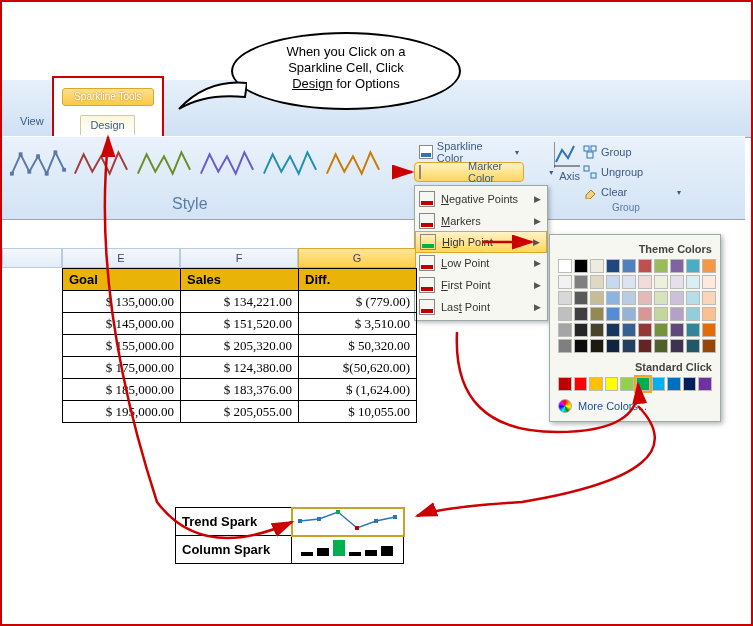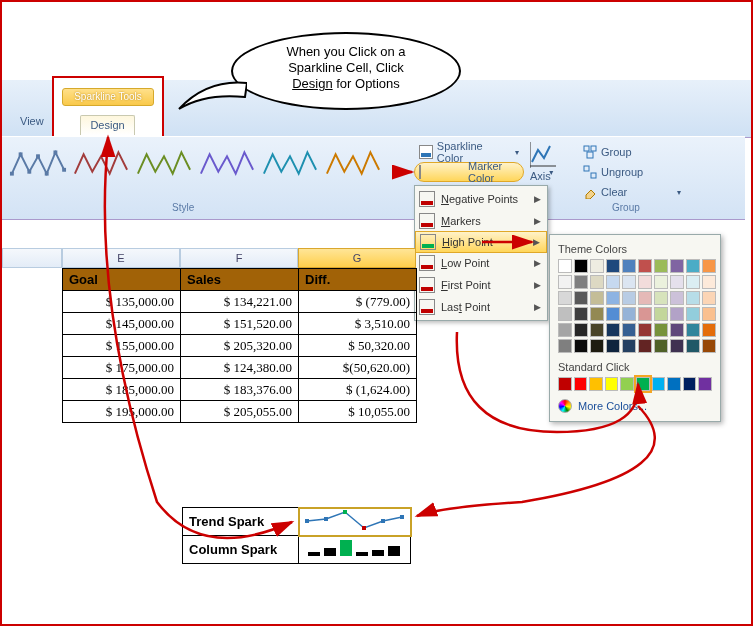--- a/index.html
+++ b/index.html
@@ -9,32 +9,32 @@
   
   .tab-area { position: absolute; left: 0; top: 78px; right: 0; height: 58px; background: linear-gradient(#e7f0fa, #cfe1f4); border-bottom:1px solid #a9c; }
   .view-tab { position:absolute; left:18px; top:113px; font-size:11px; color:#3b5a82; }
   .sparkline-tools-box { position:absolute; left:50px; top:74px; width:112px; height:65px; border:2px solid #c00; background:#fff; }
   .sparkline-tools-label { position:absolute; left:60px; top:86px; width:92px; height:18px; background:linear-gradient(#ffe08a,#f9c94a); border:1px solid #d6a92b; border-radius:3px; text-align:center; line-height:16px; font-size:10px; color:#fff; text-shadow:0 0 2px #b07a00; }
   .design-tab { position:absolute; left:78px; top:113px; width:55px; height:20px; background:linear-gradient(#fef7dd,#fff); border:1px solid #c9c9b0; border-bottom:none; border-radius:2px 2px 0 0; text-align:center; line-height:18px; font-size:11px; color:#3b5a82; }
 
   
   .ribbon { position:absolute; left:0; top:134px; right:6px; height:84px; background:linear-gradient(#eaf2fb,#d3e3f5); border-top:1px solid #fff; border-bottom:1px solid #a9c; }
   .style-gallery { position:absolute; left:6px; top:140px; width:395px; height:70px; }
-  .style-group-label { position:absolute; left:170px; top:200px; font-size:10px; color:#5a7aa6; }
+  .style-group-label { position:absolute; left:170px; top:193px; font-size:16px; color:#5a7aa6; }
   .spark-swatch { display:inline-block; width:58px; height:40px; margin:2px 1px; }
   .spark-swatch svg { width:100%; height:100%; }
 
   .color-group { position:absolute; left:412px; top:140px; width:110px; }
   .color-btn { display:flex; align-items:center; height:20px; padding:1px 4px; font-size:11px; color:#3b5a82; gap:4px; border:1px solid transparent; }
-  .color-btn:hover, .color-btn.active { background:linear-gradient(#fff2c8,#ffd65a); border:1px solid #e0a828; border-radius:10px;gap:47px; }
+  .color-btn:hover, .color-btn.active { background:linear-gradient(#fff2c8,#ffd65a); border:1px solid #e0a828; border-radius:4px;gap:47px; }
   .pen-sw { width:14px; height:14px; border:1px solid #888; position:relative; }
   .pen-sw::after { content:""; position:absolute; left:1px; right:1px; bottom:1px; height:4px; }
   .dropdown-arrow { margin-left:auto; font-size:8px; }
 
-  .axis-group { position:absolute; left:528px; top:140px; width:50px; text-align:left; }
+  .axis-group { position:absolute; left:528px; top:140px; width:50px; text-align:right; }
   .axis-icon { width:26px; height:26px; margin:0 auto; }
   .axis-label { font-size:11px; color:#3b5a82; }
 
   .group-group { position:absolute; left:580px; top:140px; width:100px; font-size:11px; color:#3b5a82; }
   .gg-row { display:flex; align-items:center; gap:4px; height:20px; padding:1px; }
   .gg-ic { width:14px; height:14px; }
   .group-footer { position:absolute; left:610px; top:200px; font-size:10px; color:#5a7aa6; }
 
   .winctrl { position:absolute; right:14px; top:88px; width:26px; height:16px; border:1px solid #9ab; border-radius:2px; background:linear-gradient(#f6faff,#dbe8f7); text-align:center; line-height:12px; color:#345; font-size:12px; }
   .minimize-caret { position:absolute; right:32px; top:118px; color:#5a7aa6; }
@@ -43,21 +43,21 @@
   
   .marker-menu { position:absolute; left:412px; top:183px; width:134px; background:#f7f7f2; border:1px solid #9aa; box-shadow:2px 2px 4px rgba(0,0,0,.25); padding:2px 0; }
   .marker-menu .mi { display:flex; align-items:center; height:22px; padding:0 6px 0 4px; gap:6px; font-size:11px; color:#333; }
   .marker-menu .mi .pen-sw { width:16px; height:16px; }
   .marker-menu .mi .arrow { margin-left:auto; font-size:9px; color:#555; }
   .marker-menu .mi.hi { background:linear-gradient(#fff2c8,#ffd65a); border:1px solid #e0a828; margin:-1px 0; }
   .marker-menu .mi .ul { text-decoration:underline; }
 
   
   .palette { position:absolute; left:547px; top:232px; width:172px; background:#f7f7f2; border:1px solid #9aa; box-shadow:2px 2px 5px rgba(0,0,0,.3); padding:6px 8px 8px; }
-  .pal-title { font-size:11px; font-weight:normal; color:#444; margin:2px 0 4px; }
+  .pal-title { font-size:11px; font-weight:bold; color:#444; margin:2px 0 4px;text-align:right; }
   .pal-grid { display:grid; grid-template-columns:repeat(10,14px); gap:2px; }
   .pal-grid .c { width:14px; height:14px; border:1px solid #bbb; }
   .pal-grid.theme-tints { grid-template-rows:repeat(5,14px); margin-top:2px; }
   .std-row { display:flex; gap:2px; margin-top:4px; }
   .std-row .c { width:14px; height:14px; border:1px solid #bbb; }
   .std-row .c.sel { outline:2px solid #f5a623; outline-offset:0; }
   .more-row { display:flex; align-items:center; gap:6px; margin-top:8px; font-size:11px; color:#1a4e9a; }
   .more-row .wheel { width:14px; height:14px; border-radius:50%; background:conic-gradient(red,orange,yellow,green,cyan,blue,magenta,red); border:1px solid #aaa; }
 
   
@@ -65,24 +65,24 @@
   .callout .ul { text-decoration:underline; }
   .callout-tail { position:absolute; left:175px; top:77px; width:70px; height:40px; }
 
   
   .sheet { position:absolute; left:0; top:246px; width:428px; }
   .colhdrs { display:flex; }
   .colhdr { flex:0 0 auto; height:20px; background:linear-gradient(#f5f8fc,#e3ecf7); border:1px solid #b8cce0; text-align:center; line-height:18px; font-size:11px; color:#446; }
   .colhdr.sel { background:linear-gradient(#ffe597,#ffcf4b); border-color:#d9a72e; }
   .tbl { border-collapse:collapse; }
   .tbl th, .tbl td { border:1px solid #000; padding:2px 6px; height:22px; font-size:13px; }
-  .tbl th { text-align:left; font-weight:bold; background:#a16207; }
+  .tbl th { text-align:left; font-weight:bold; background:#eab308; }
   .tbl td.num { text-align:right; font-family:"Segoe UI", Tahoma; }
 
-  .spark-tbl { position:absolute; left:180px; top:505px; border-collapse:collapse;padding-left:7px; }
+  .spark-tbl { position:absolute; left:173px; top:505px; border-collapse:collapse;padding-left:7px; }
   .spark-tbl td { border:1px solid #000; height:24px; font-size:13px; padding:2px 6px; }
   .spark-tbl td.lab { font-weight:bold; width:116px; }
   .spark-tbl td.sp { width:112px; text-align:center; padding:2px; }
   .spark-cell-sel { outline:2px solid #c9a227; outline-offset:-1px; }
 
   
   .arrows { position:absolute; inset:0; pointer-events:none; }
 </style>
 </head>
 <body>

